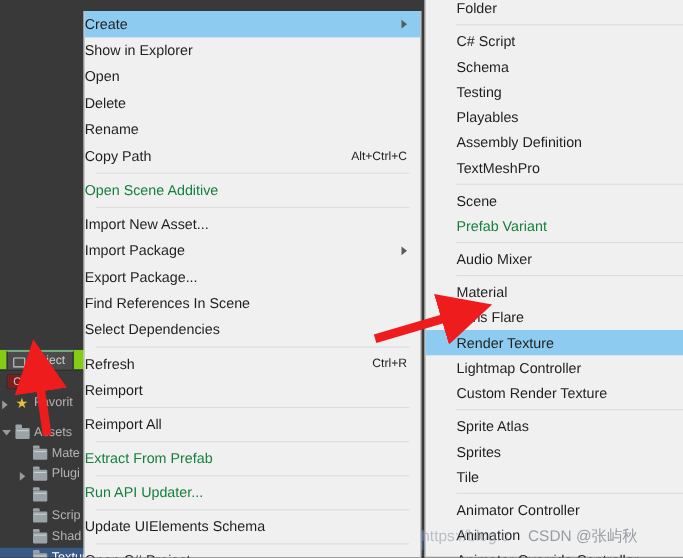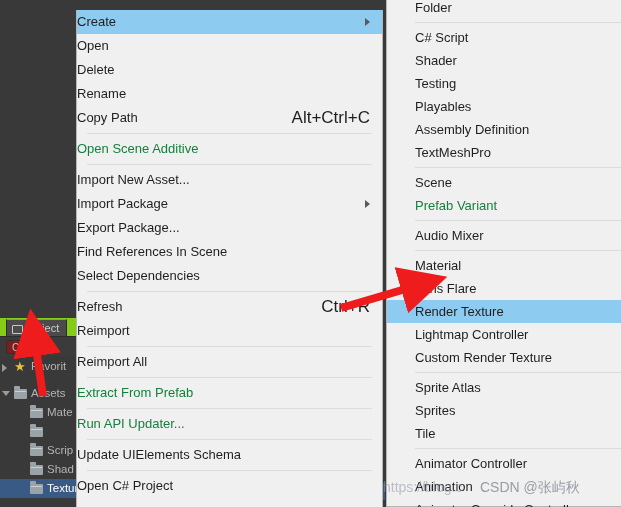--- a/index.html
+++ b/index.html
@@ -182,21 +182,21 @@
     height: 24px;
     line-height: 24px;
     white-space: nowrap;
     overflow: hidden;
   }
   .menu-item.sel { background: #8ecbf0; }
   .menu-item.disabled { color: #15803d; }
   .menu-item .shortcut {
     position: absolute;
     right: 12px; top: 0;
-    font-size: 17px;
+    font-size: 11px;
   }
   .menu-item .arrow {
     position: absolute;
     right: 12px; top: 8px;
     width: 0; height: 0;
     border-top: 4px solid transparent;
     border-bottom: 4px solid transparent;
     border-left: 5px solid #5a5a5a;
   }
   .menu-sep {
@@ -274,40 +274,46 @@
         <div class="tree-row">
           <span class="twisty open" style="left: 2px;"></span>
           <span class="folder-ico" style="left: 14px;"></span>
           <span class="tree-label" style="left: 31px;">Assets</span>
         </div>
         <div class="tree-row">
           <span class="folder-ico" style="left: 30px;"></span>
           <span class="tree-label" style="left: 47px;">Mate</span>
         </div>
         <div class="tree-row">
+          <span class="twisty closed" style="left: 18px;"></span>
+          <span class="folder-ico" style="left: 30px;"></span>
+          <span class="tree-label" style="left: 47px;">Plugi</span>
+        </div>
+        <div class="tree-row">
           <span class="folder-ico" style="left: 30px;"></span>
           <span class="tree-label" style="left: 47px; margin-top: 28px;">Scen</span>
         </div>
         <div class="tree-row">
           <span class="folder-ico" style="left: 30px;"></span>
           <span class="tree-label" style="left: 47px;">Scrip</span>
         </div>
         <div class="tree-row">
           <span class="folder-ico" style="left: 30px;"></span>
           <span class="tree-label" style="left: 47px;">Shad</span>
         </div>
         <div class="tree-row selected">
           <span class="folder-ico" style="left: 30px;"></span>
           <span class="tree-label" style="left: 47px;">Texture</span>
         </div>
       </div>
   </div>
 
   <div class="menu menu-main" id="ctx-menu">
       <div class="menu-item sel"><span>Create</span><span class="arrow"></span></div>
+      <div class="menu-item"><span>Show in Explorer</span></div>
       <div class="menu-item"><span>Open</span></div>
       <div class="menu-item"><span>Delete</span></div>
       <div class="menu-item"><span>Rename</span></div>
       <div class="menu-item"><span>Copy Path</span><span class="shortcut">Alt+Ctrl+C</span></div>
       <div class="menu-sep"></div>
       <div class="menu-item disabled"><span>Open Scene Additive</span></div>
       <div class="menu-sep"></div>
       <div class="menu-item"><span>Import New Asset...</span></div>
       <div class="menu-item"><span>Import Package</span><span class="arrow"></span></div>
       <div class="menu-item"><span>Export Package...</span></div>
@@ -325,21 +331,21 @@
       <div class="menu-sep"></div>
       <div class="menu-item"><span>Update UIElements Schema</span></div>
       <div class="menu-sep"></div>
       <div class="menu-item"><span>Open C# Project</span></div>
     </div>
 
   <div class="menu menu-sub" id="sub-menu">
       <div class="menu-item"><span>Folder</span></div>
       <div class="menu-sep"></div>
       <div class="menu-item"><span>C# Script</span></div>
-      <div class="menu-item"><span>Shader</span></div>
+      <div class="menu-item"><span>Schema</span></div>
       <div class="menu-item"><span>Testing</span></div>
       <div class="menu-item"><span>Playables</span></div>
       <div class="menu-item"><span>Assembly Definition</span></div>
       <div class="menu-item"><span>TextMeshPro</span></div>
       <div class="menu-sep"></div>
       <div class="menu-item"><span>Scene</span></div>
       <div class="menu-item disabled"><span>Prefab Variant</span></div>
       <div class="menu-sep"></div>
       <div class="menu-item"><span>Audio Mixer</span></div>
       <div class="menu-sep"></div>

